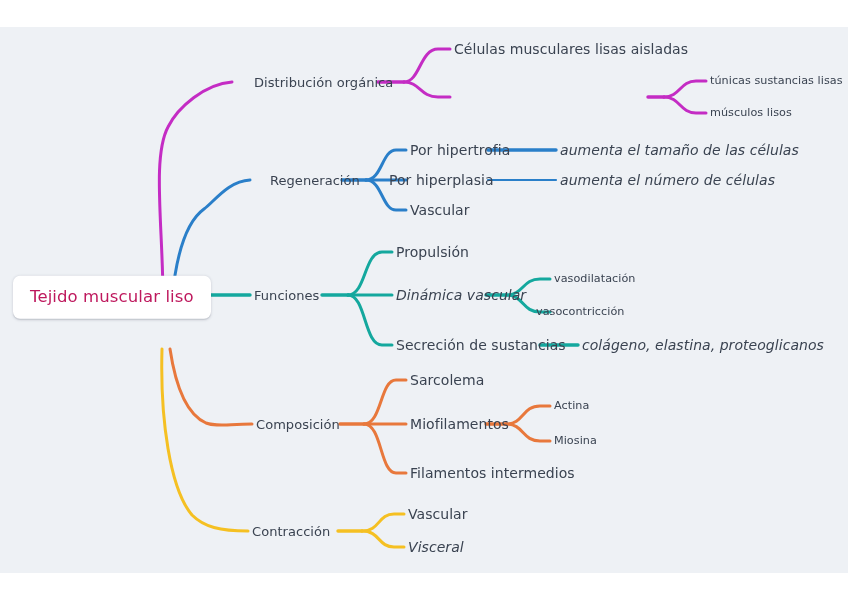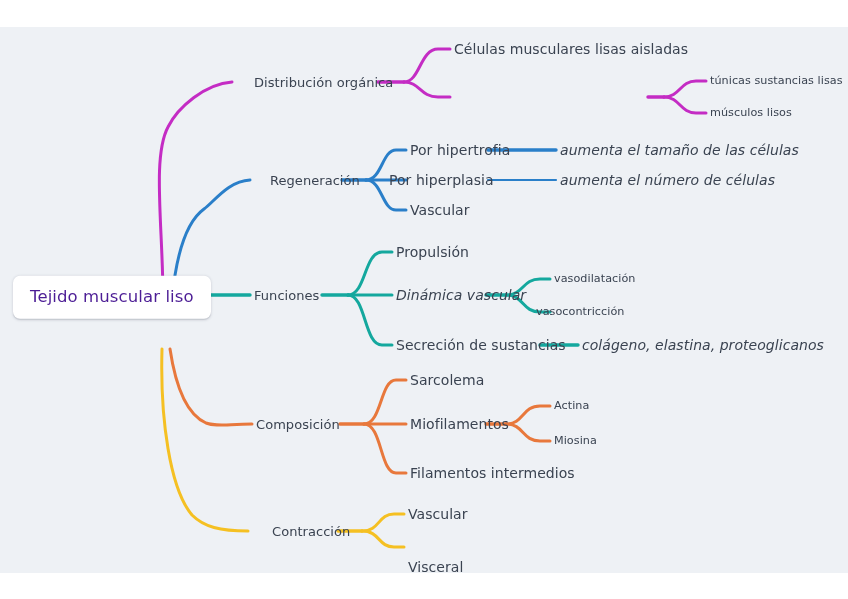--- a/index.html
+++ b/index.html
@@ -23,21 +23,21 @@
     white-space:nowrap;
     line-height:1;
     transform:translateY(-50%);
   }
   .node.root{
     background:#ffffff;
     border-radius:7px;
     box-shadow:0 1px 3px rgba(40,50,70,.17), 0 1px 1px rgba(40,50,70,.10);
     padding:13px 17px;
     font-size:16.5px;
-    color:#4c1d95;
+    color:#be185d;
     letter-spacing:.1px;
   }
   .node.lvl1{font-size:13px;letter-spacing:.05px;text-align:right;}
   .node.lvl2{font-size:14px;letter-spacing:.05px;}
   .node.lvl3{font-size:11.2px;letter-spacing:.05px;}
   .node.note{font-size:14px;font-style:italic;letter-spacing:.05px;}
 </style>
 </head>
 <body>
 
@@ -119,18 +119,18 @@
     <div class="node lvl2" style="left:396px;top:318px;">Secreción de sustancias</div>
     <div class="node note" style="left:582px;top:318px;">colágeno, elastina, proteoglicanos</div>
 
     <div class="node lvl1" style="left:256px;top:397px;">Composición</div>
     <div class="node lvl2" style="left:410px;top:353px;">Sarcolema</div>
     <div class="node lvl2" style="left:410px;top:397px;">Miofilamentos</div>
     <div class="node lvl3" style="left:554px;top:379px;">Actina</div>
     <div class="node lvl3" style="left:554px;top:414px;">Miosina</div>
     <div class="node lvl2" style="left:410px;top:446px;">Filamentos intermedios</div>
 
-    <div class="node lvl1" style="left:252px;top:504px;margin-left:20px;">Contracción</div>
+    <div class="node lvl1" style="left:252px;top:504px;">Contracción</div>
     <div class="node lvl2" style="left:408px;top:487px;">Vascular</div>
-    <div class="node lvl2" style="left:408px;top:540px;">Visceral</div>
+    <div class="node lvl2" style="left:408px;top:520px;font-style:italic;">Visceral</div>
 
   </div>
 </div>
 
 </body></html>

